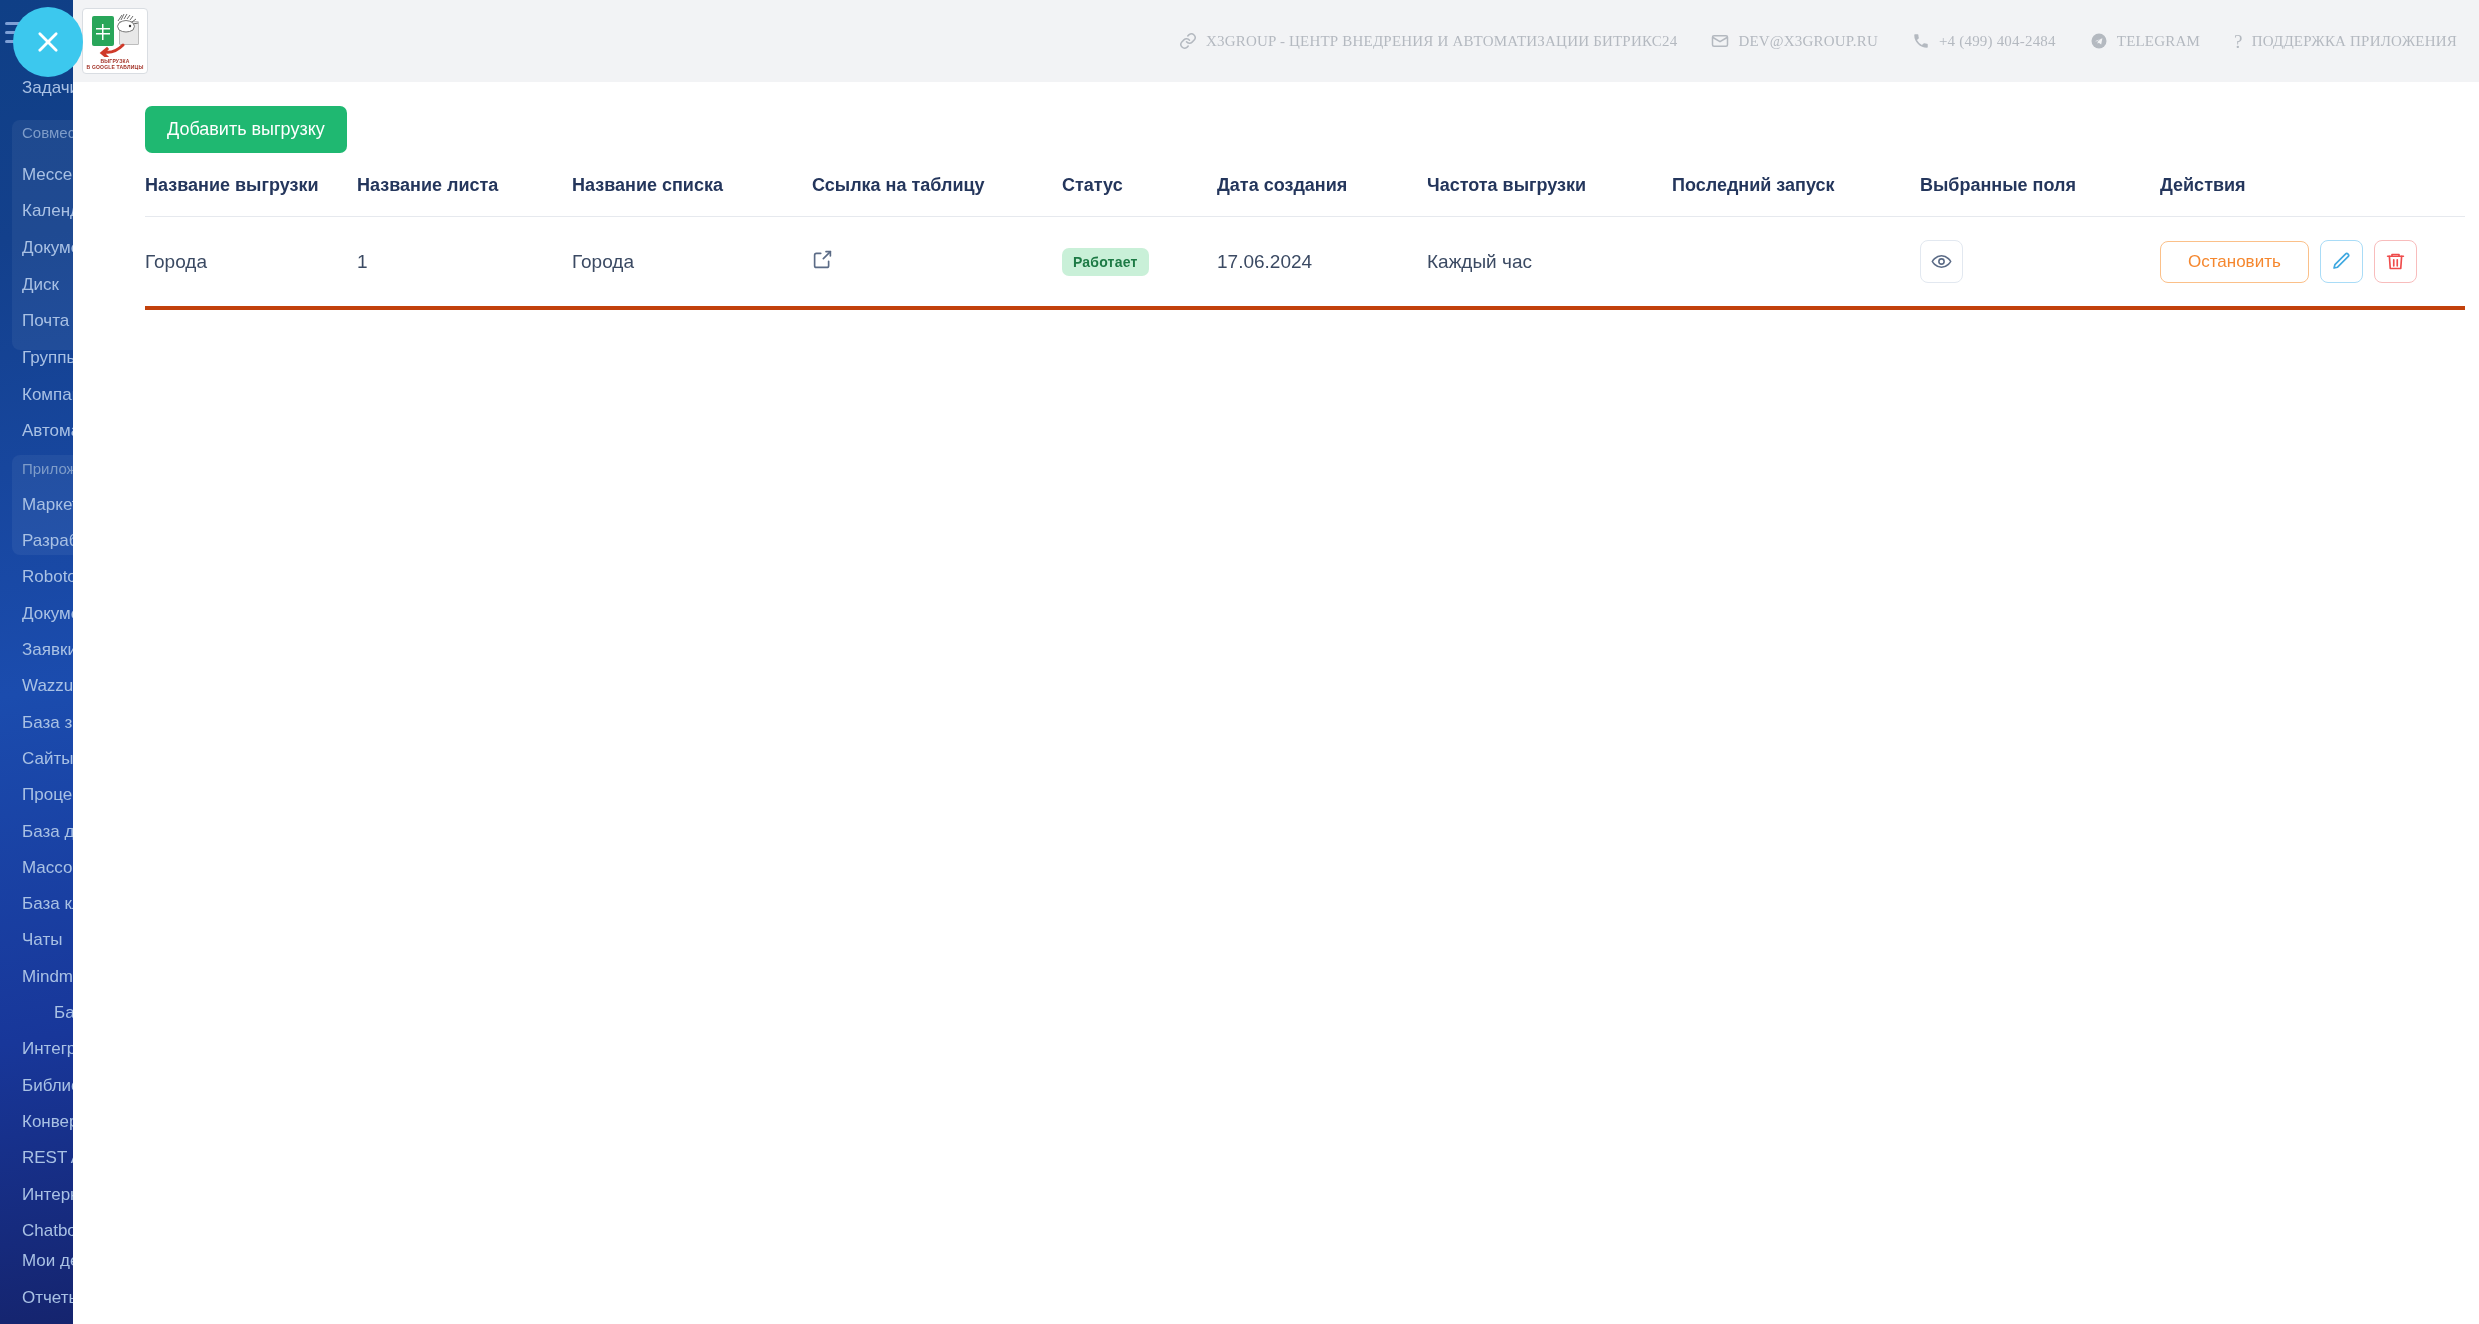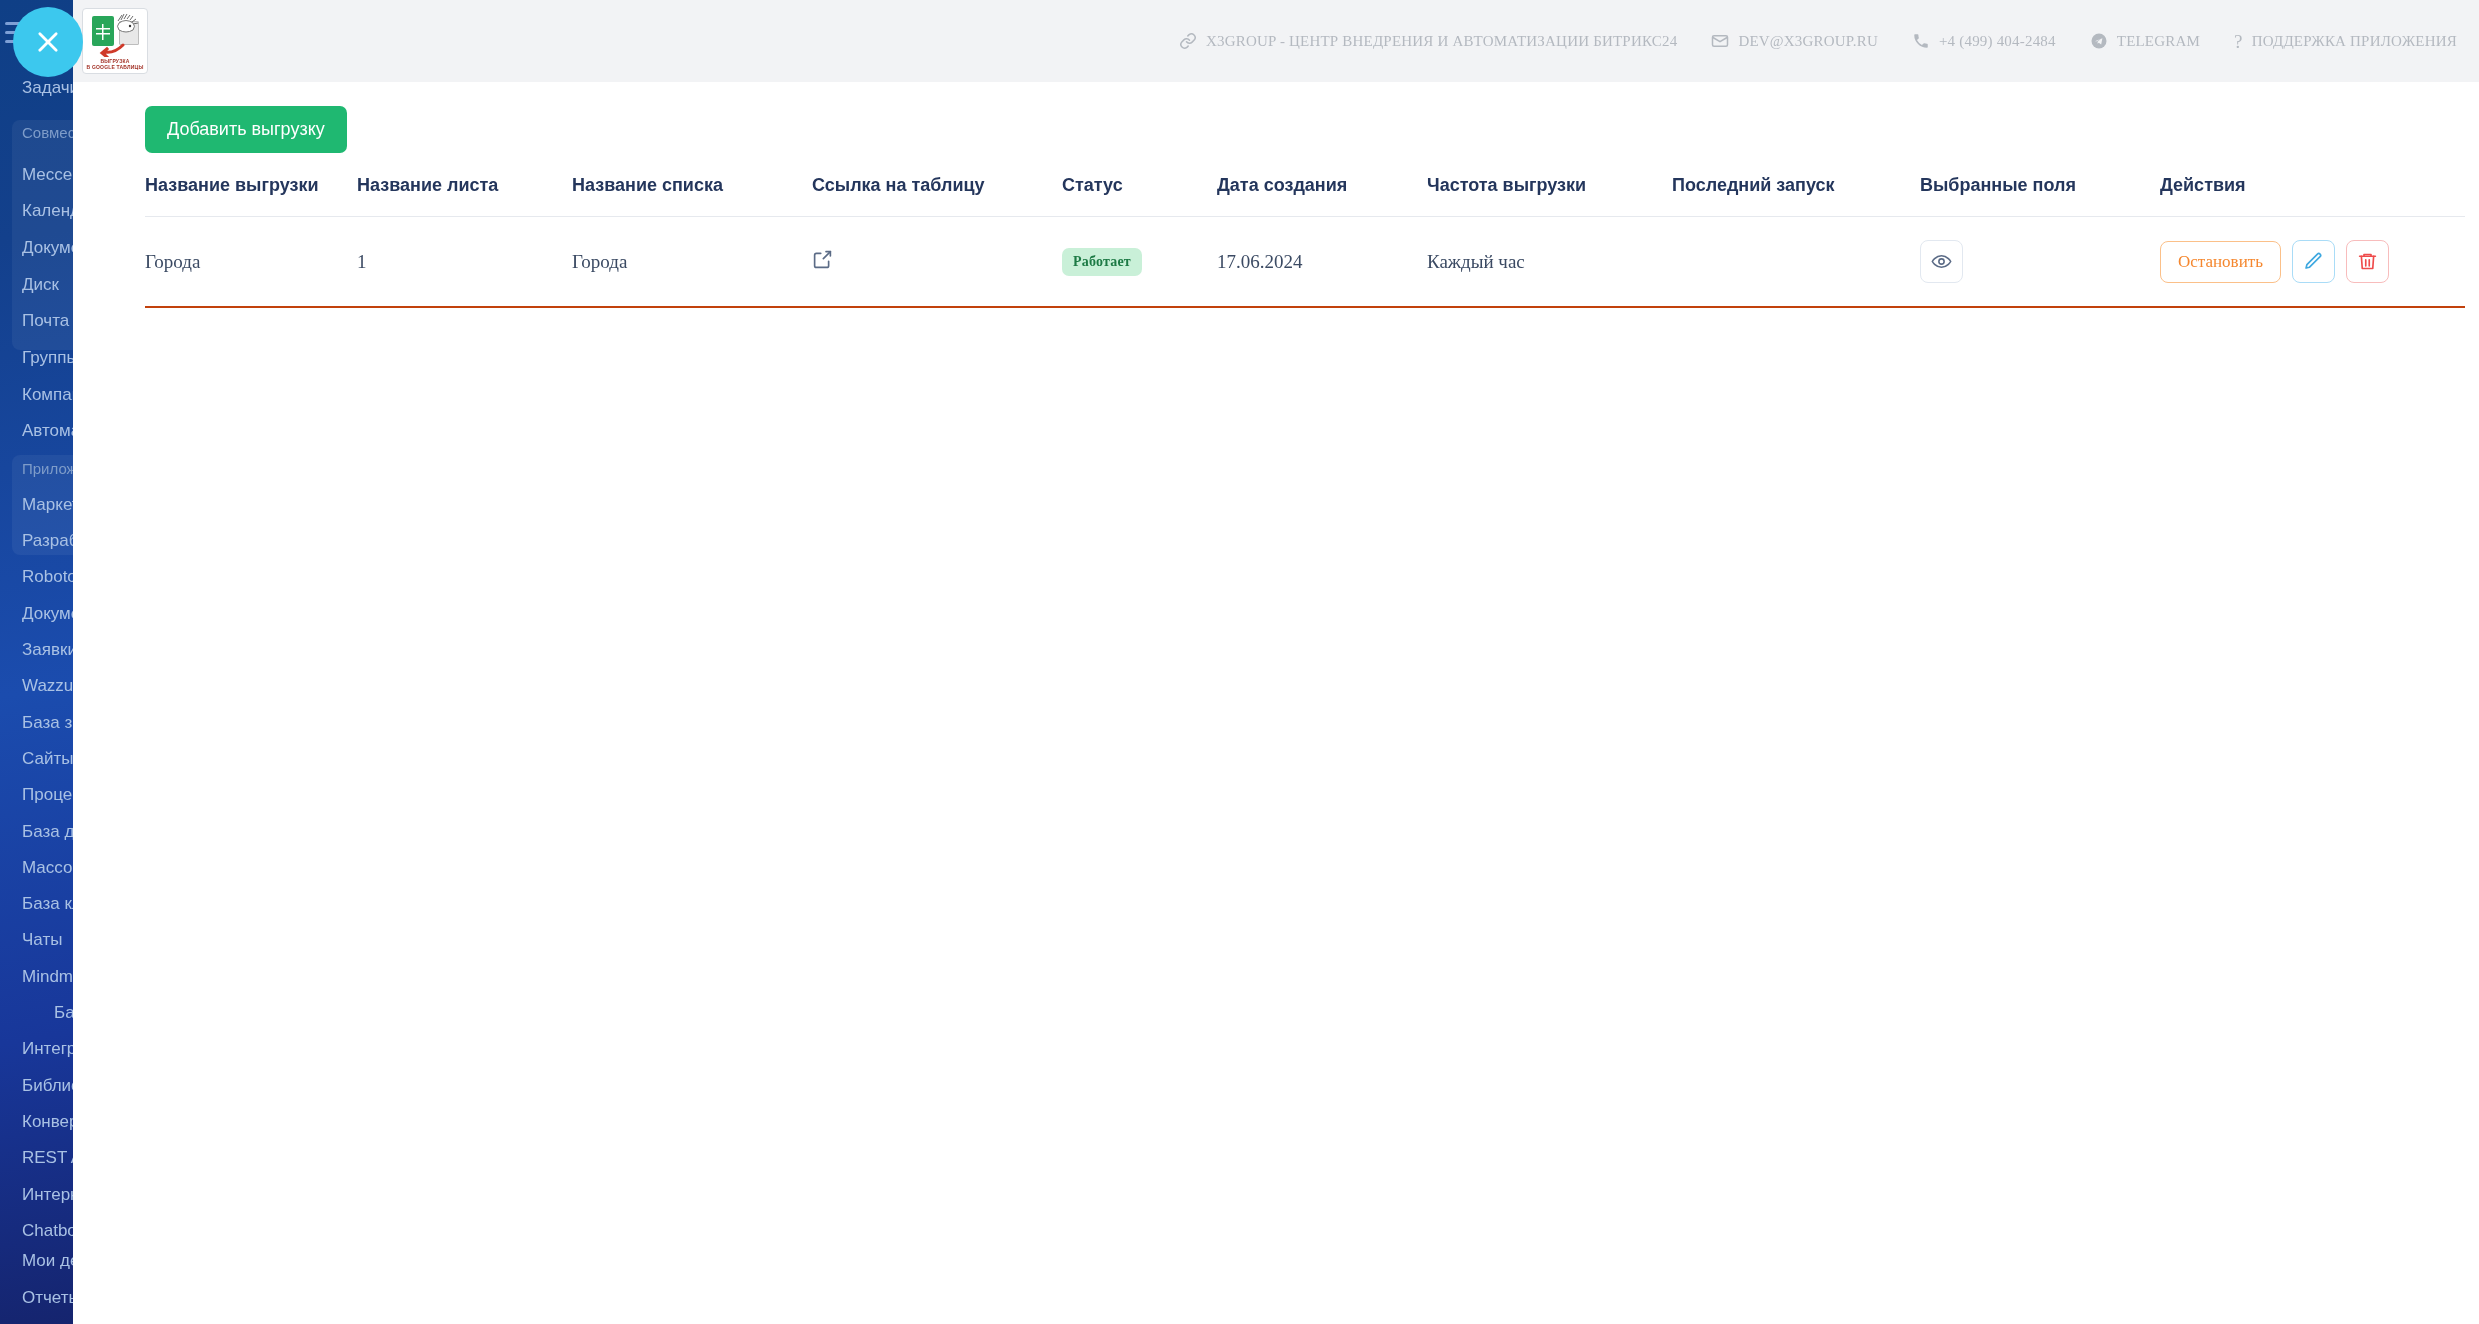--- a/index.html
+++ b/index.html
@@ -155,24 +155,23 @@
   thead th {
     text-align: left;
     font-size: 18px; font-weight: bold; color: #24365c;
     padding: 0 0 20px 0;
     border-bottom: 1px solid #e6e9ee;
     white-space: nowrap;
   }
   tbody td {
     font-size: 19px; color: #3b4a63; font-weight: normal;
     padding: 23px 0 23px 0;
-    border-bottom: 2px solid #c2410c;
+    border-bottom: 4px solid #c2410c;
     vertical-align: middle;
     white-space: nowrap;
-    font-family: Liberation Serif, serif;
   }
 
   .col-name   { width: 212px; }
   .col-sheet  { width: 215px; }
   .col-list   { width: 240px; }
   .col-link   { width: 250px; }
   .col-status { width: 155px; }
   .col-date   { width: 210px; }
   .col-freq   { width: 245px; }
   .col-last   { width: 248px; }
@@ -196,21 +195,21 @@
     background: #fff; cursor: pointer;
     display: flex; align-items: center; justify-content: center;
   }
   .eye-btn svg { width: 21px; height: 21px; color: #5b6b86; }
 
   .actions { display: flex; align-items: center; gap: 11px; }
   .btn-stop {
     background: #fff; color: #f5872e;
     border: 1px solid #fbc089; border-radius: 8px;
     font-family: inherit; font-size: 17px;
-    padding: 10px 17px; cursor: pointer; white-space: nowrap;
+    padding: 10px 27px; cursor: pointer; white-space: nowrap;
   }
   .btn-sq {
     width: 43px; height: 43px; border-radius: 8px;
     background: #fff; cursor: pointer;
     display: flex; align-items: center; justify-content: center;
   }
   .btn-edit { border: 1px solid #a9dcf7; color: #3ea8e0; }
   .btn-del  { border: 1px solid #f8bcbc; color: #ef4b4b; }
   .btn-sq svg { width: 21px; height: 21px; }
 </style>

